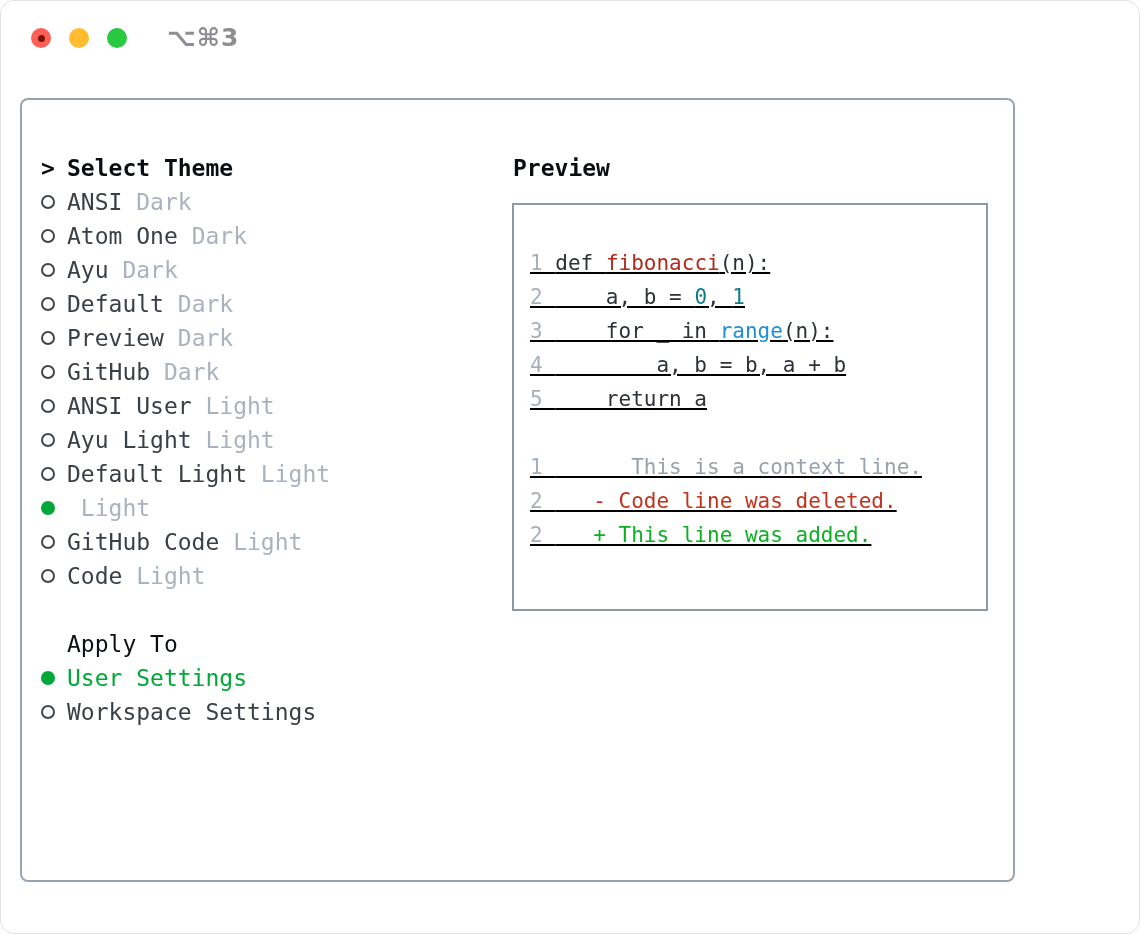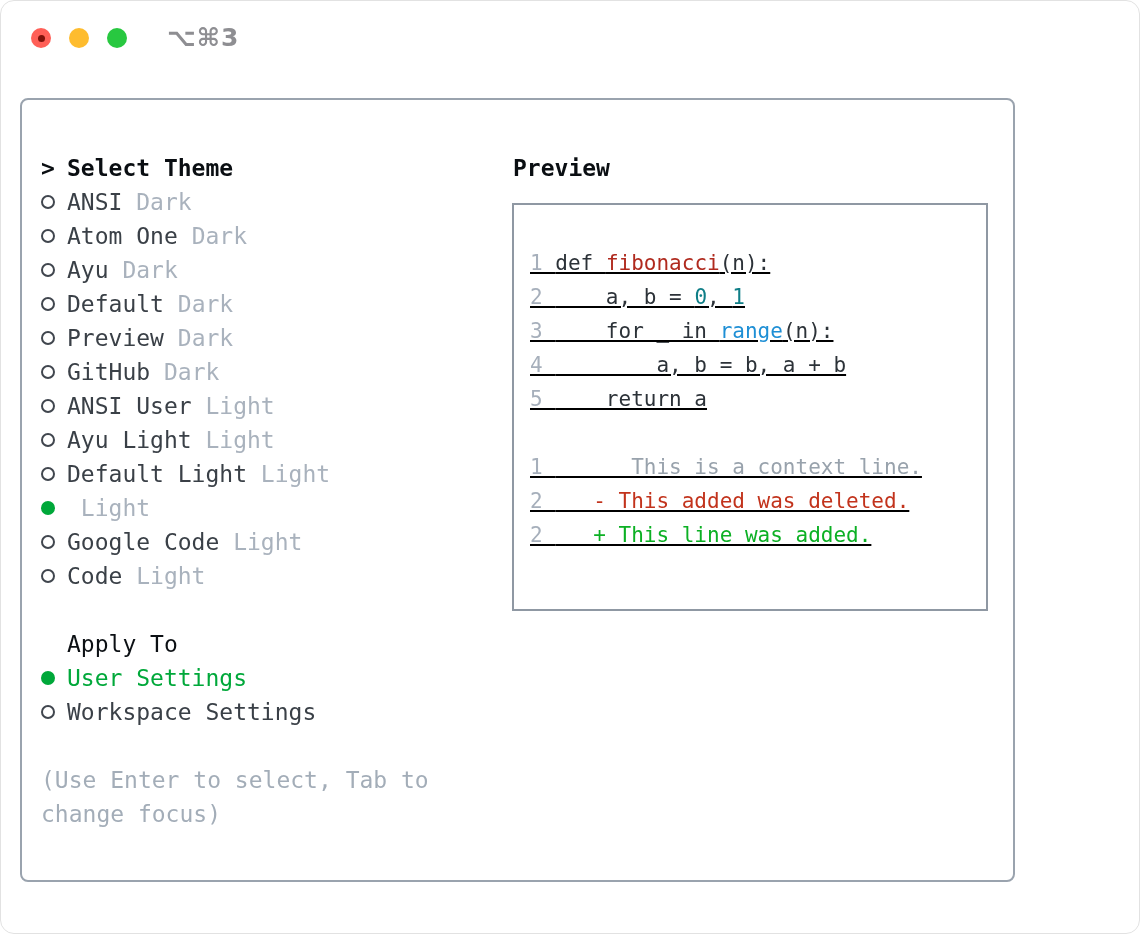--- a/index.html
+++ b/index.html
@@ -149,21 +149,21 @@
           <div class="row">
             <span class="marker">
               <span class="radio on"></span>
             </span>
             <span class="variant">Light</span>
           </div>
           <div class="row">
             <span class="marker">
               <span class="radio"></span>
             </span>
-            <span class="item-name">Google Code</span>
+            <span class="item-name">GitHub Code</span>
             <span class="variant">Light</span>
           </div>
           <div class="row">
             <span class="marker">
               <span class="radio"></span>
             </span>
             <span class="item-name">Code</span>
             <span class="variant">Light</span>
           </div>
         </div>
@@ -185,32 +185,31 @@
           <div class="row">
             <span class="marker">
               <span class="radio"></span>
             </span>
             <span class="item-name">Workspace Settings</span>
           </div>
         </div>
 
       <div class="spacer"></div>
 
-      <div class="hint">(Use Enter to select, Tab to change focus)</div>
     </div>
 
     <div class="preview-title">Preview</div>
     <div class="preview-box">
       <div>
           <div class="pline"><span class="tk-ln">1 </span><span class="tk-fg">def </span><span class="tk-red">fibonacci</span><span class="tk-fg">(n):</span></div>
           <div class="pline"><span class="tk-ln">2 </span><span class="tk-fg">    a, b = </span><span class="tk-num">0</span><span class="tk-fg">, </span><span class="tk-num">1</span></div>
           <div class="pline"><span class="tk-ln">3 </span><span class="tk-fg">    for _ in </span><span class="tk-blue">range</span><span class="tk-fg">(n):</span></div>
           <div class="pline"><span class="tk-ln">4 </span><span class="tk-fg">        a, b = b, a + b</span></div>
           <div class="pline"><span class="tk-ln">5 </span><span class="tk-fg">    return a</span></div>
           <div class="pline"><span class="tk-fg"></span></div>
           <div class="pline"><span class="tk-ln">1 </span><span class="tk-ctx">      This is a context line.</span></div>
-          <div class="pline"><span class="tk-ln">2 </span><span class="tk-del">   - This added was deleted.</span></div>
+          <div class="pline"><span class="tk-ln">2 </span><span class="tk-del">   - Code line was deleted.</span></div>
           <div class="pline"><span class="tk-ln">2 </span><span class="tk-add">   + This line was added.</span></div>
         </div>
     </div>
 
   </div>
 </div>
 
 </body></html>

